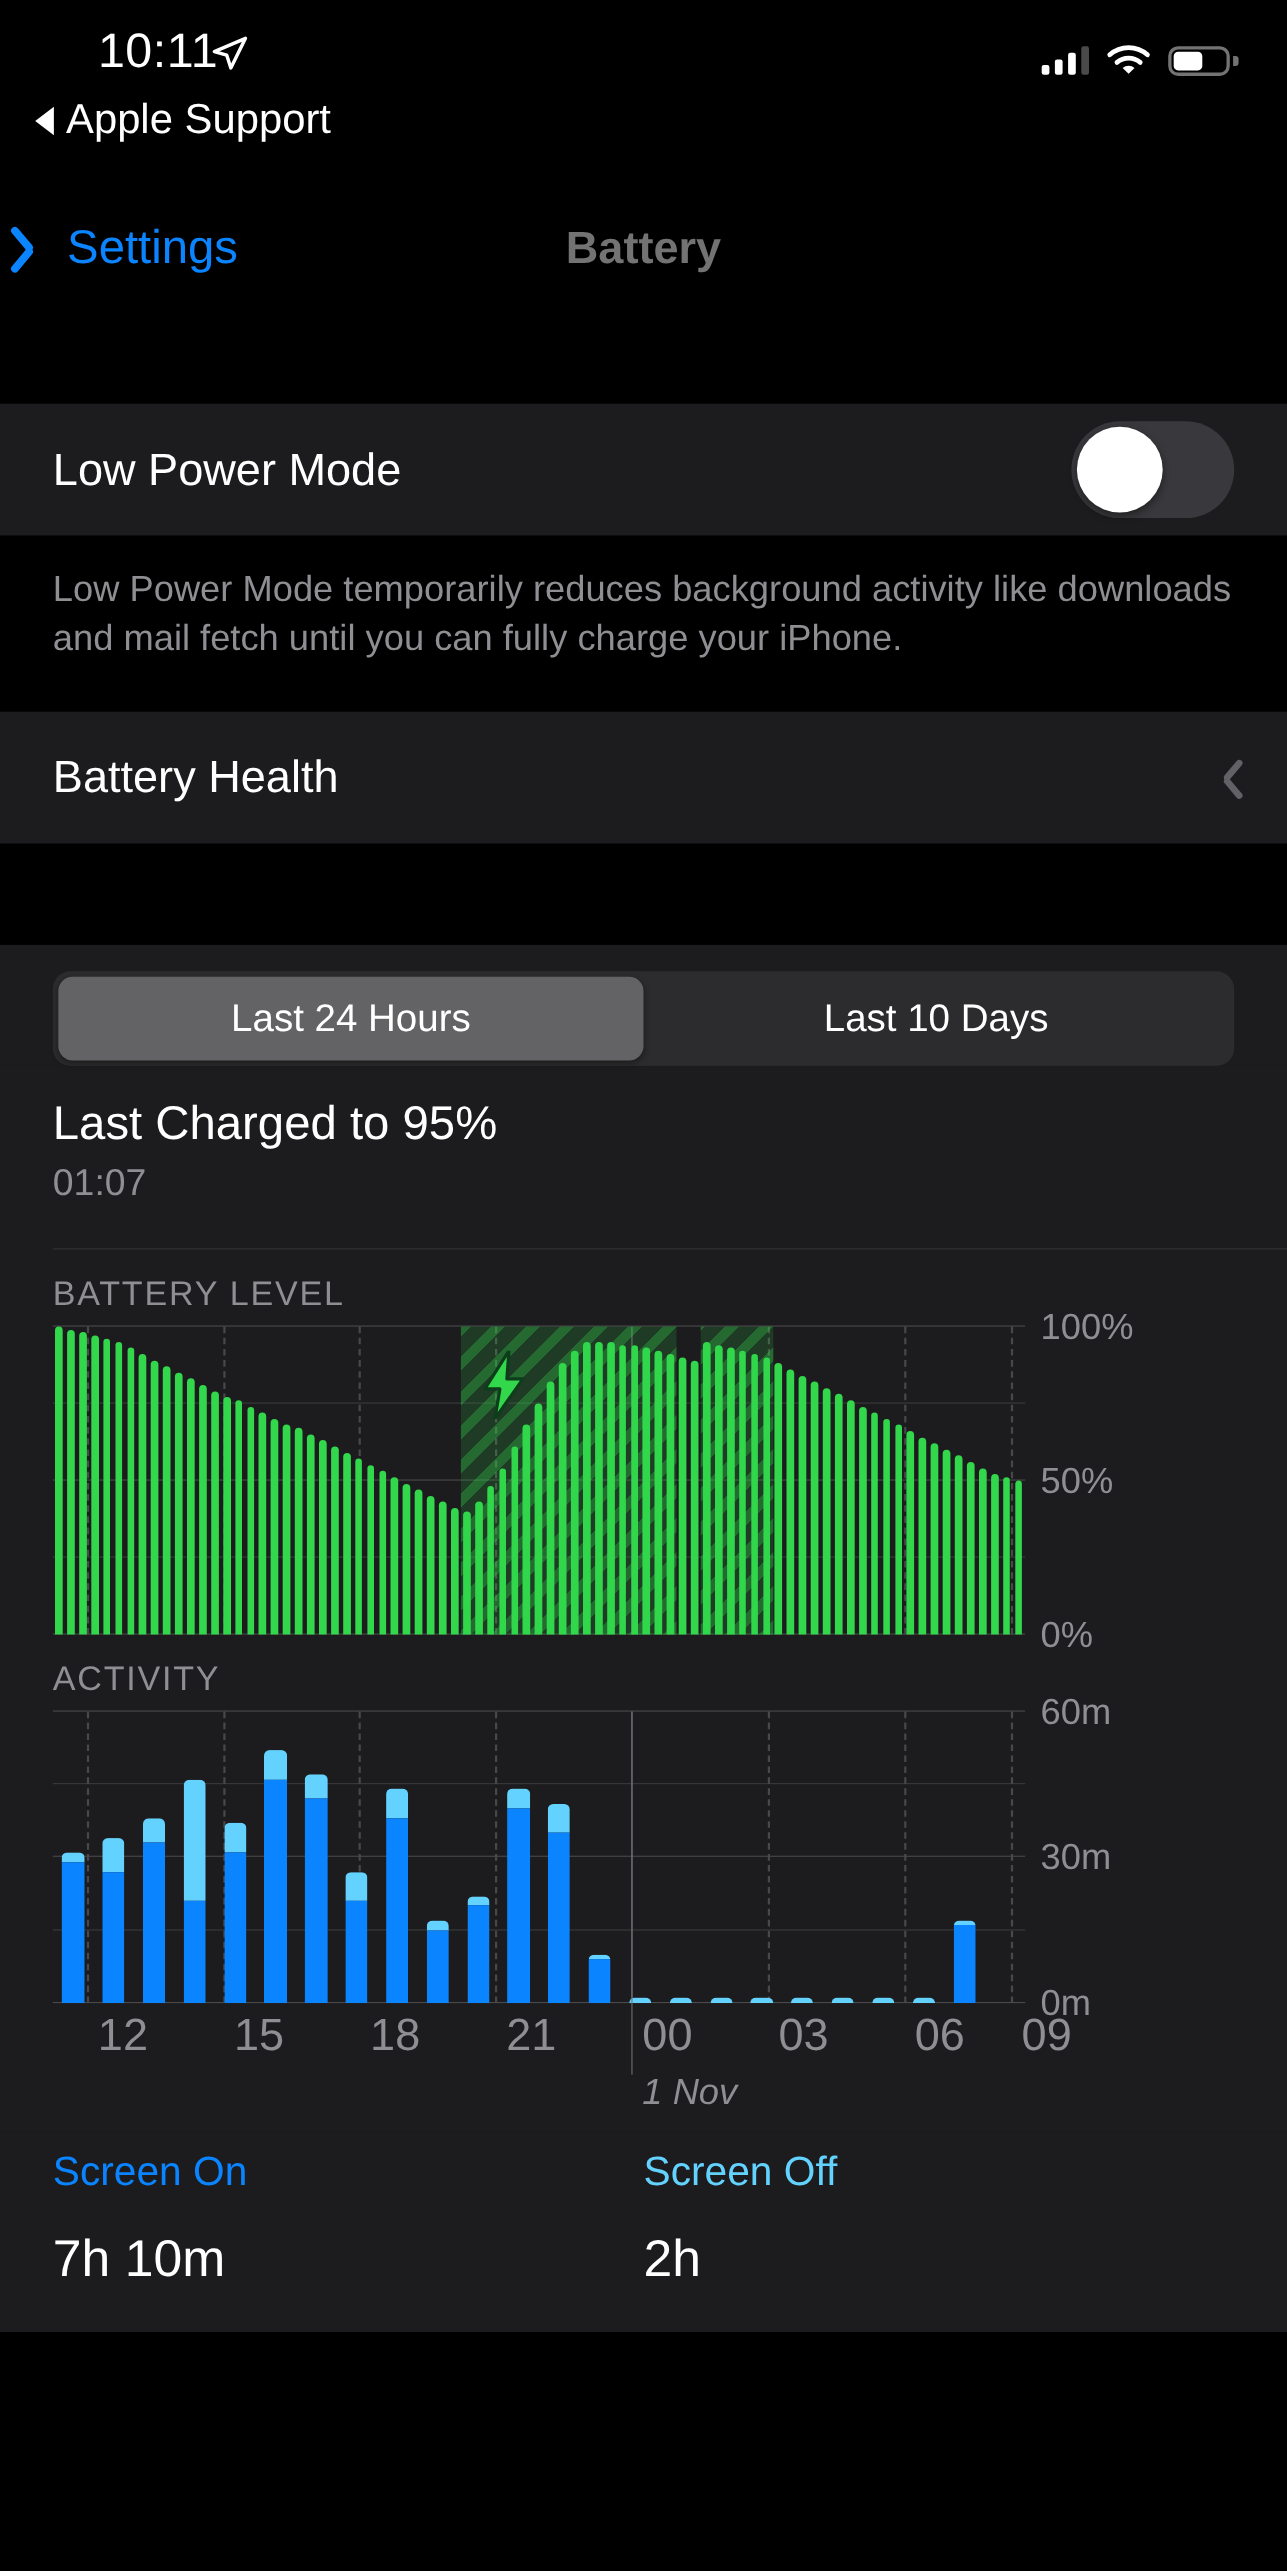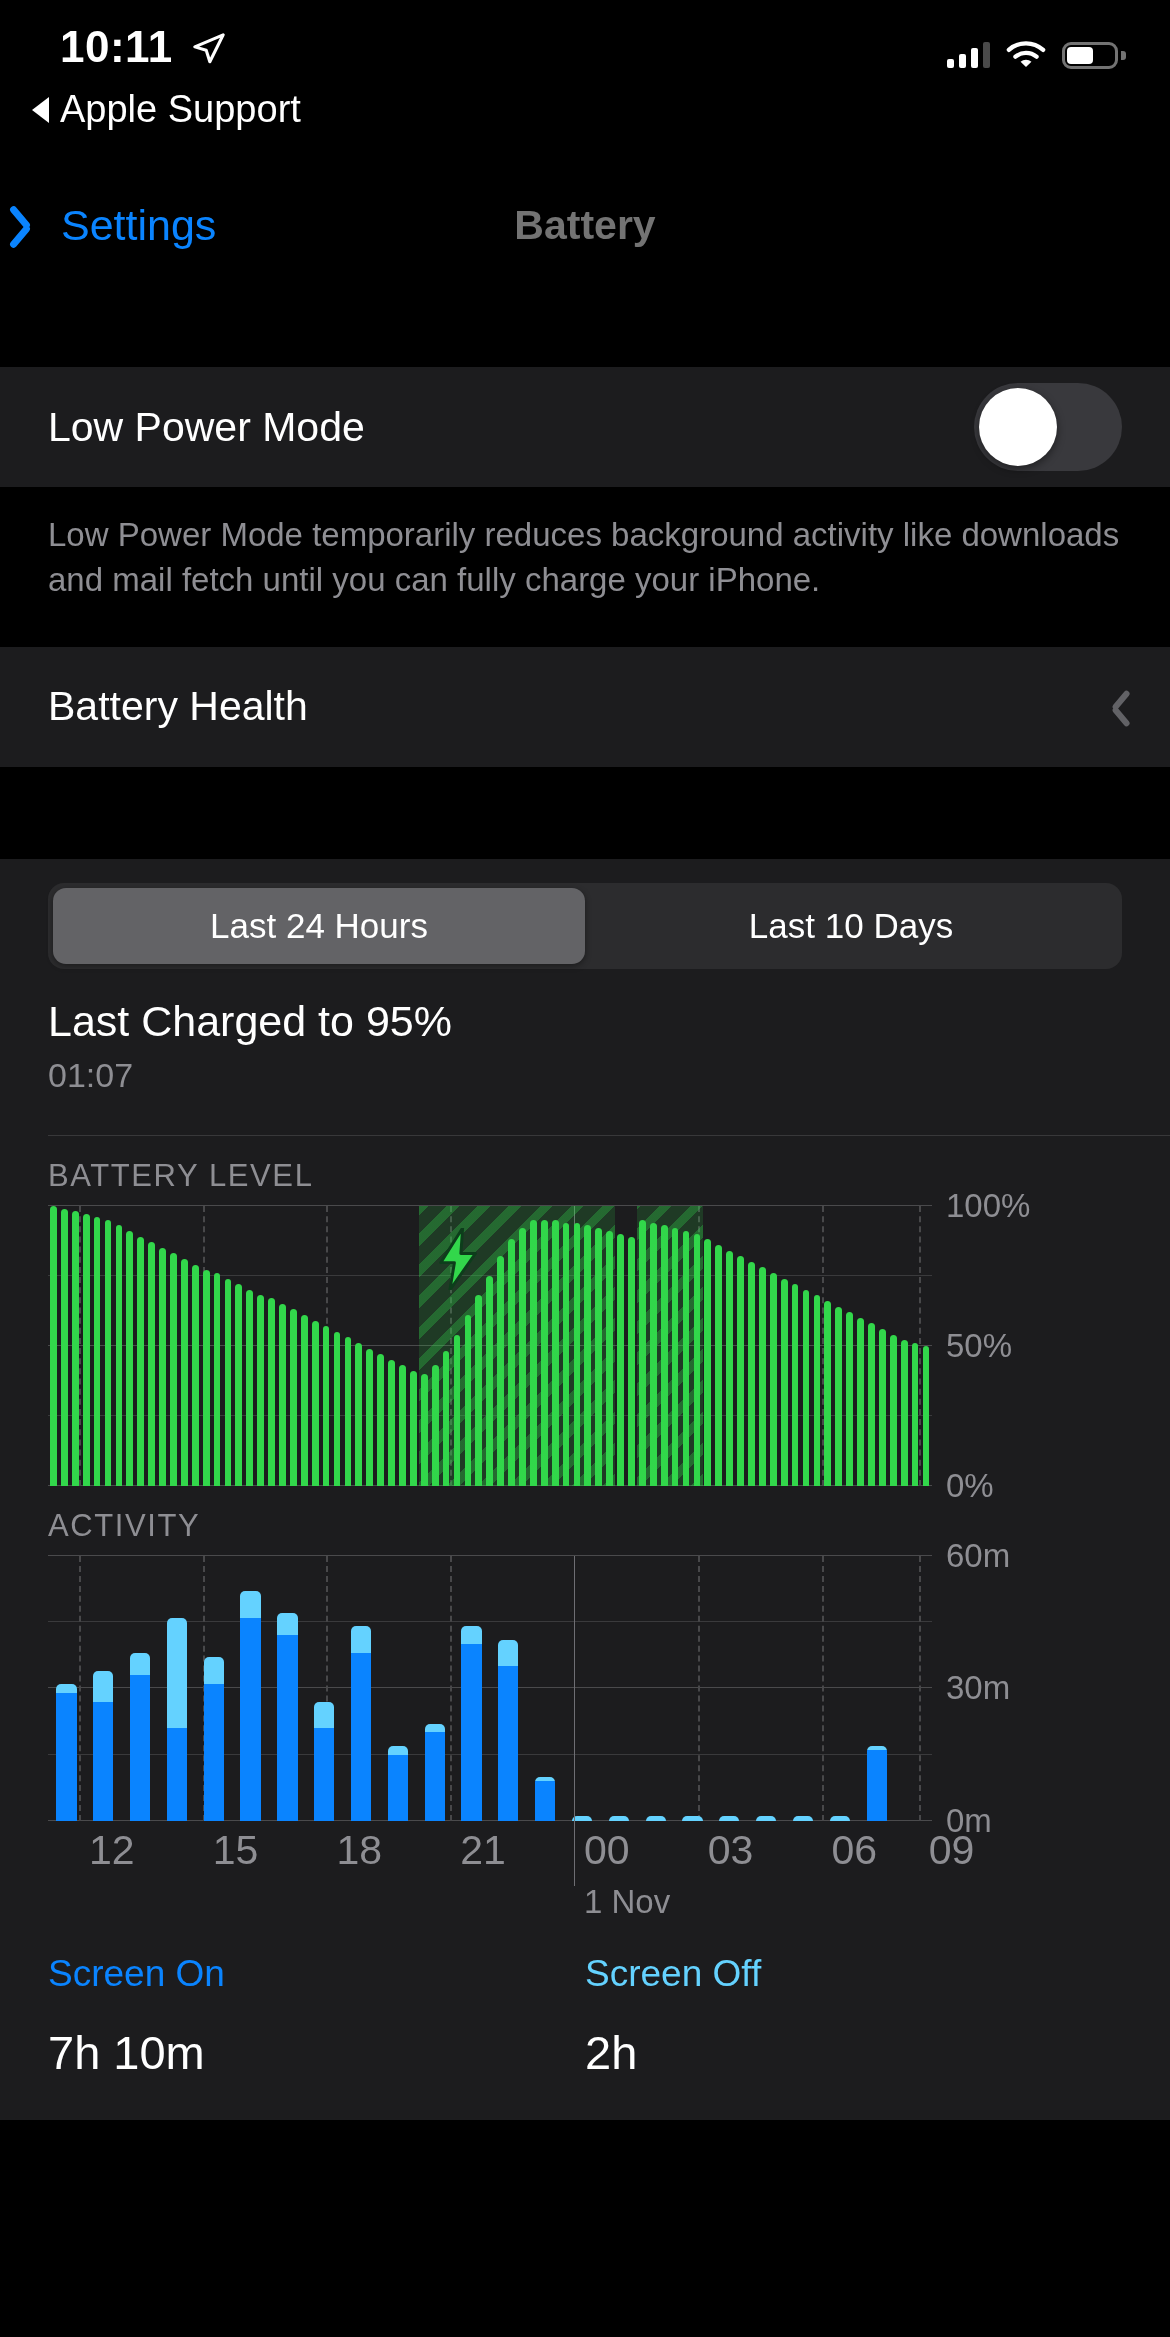--- a/index.html
+++ b/index.html
@@ -8,22 +8,22 @@
     background:#000;
     font-family:"Liberation Sans", sans-serif;
     -webkit-font-smoothing:antialiased;
     overflow:hidden;
   }
   .screen { position:relative; width:1170px; height:2337px; background:#000; }
 
   
   .statusbar { position:relative; height:175px; }
   .sb-time {
-    position:absolute; left:60px; top:22px;
-    font-size:44px; font-weight:700; color:#fff; letter-spacing:0.5px;
+    position:absolute; left:89px; top:22px;
+    font-size:44px; font-weight:400; color:#fff; letter-spacing:0.5px;
   }
   .sb-loc { position:absolute; left:192px; top:32px; width:34px; height:34px; }
   .sb-right { position:absolute; right:52px; top:40px; display:flex; align-items:center; gap:16px; }
   .sig { display:flex; align-items:flex-end; gap:5px; height:26px; }
   .sig i { width:7px; background:#fff; border-radius:2px; display:block; }
   .sig i:nth-child(1){ height:9px; }
   .sig i:nth-child(2){ height:14px; }
   .sig i:nth-child(3){ height:20px; }
   .sig i:nth-child(4){ height:26px; background:#4a4a4a; }
   .batt-ico { position:relative; width:56px; height:27px; }
@@ -107,21 +107,21 @@
     background-image:repeating-linear-gradient(-45deg, rgba(50,215,75,.30) 0 9px, rgba(0,0,0,0) 9px 22px);
     pointer-events:none;
   }
   .bolt { position:absolute; width:44px; height:62px; }
 
   .ytick { position:absolute; left:14px; font-size:33px; color:#8e8e93; transform:translateY(-50%); }
 
   .xaxis { position:relative; height:62px; margin:0 48px; }
   .xaxis .xt { position:absolute; top:6px; font-size:41px; color:#8e8e93; }
   .xdate { position:relative; height:56px; margin:0 48px; }
-  .xdate .dlbl { position:absolute; top:0; font-size:33px; color:#8e8e93; }
+  .xdate .dlbl { position:absolute; top:0; font-size:33px; color:#8e8e93;font-style:italic; }
   .daymark { position:absolute; width:1px; background:#6e6e73; }
 
   
   .legend { background:#1c1c1e; display:flex; padding:14px 48px 40px 48px; }
   .legcol { width:50%; }
   .legcol .lbl { font-size:37px; margin-bottom:30px; }
   .legcol .val { font-size:47px; color:#fff; }
   .lbl.on { color:#0a84ff; }
   .lbl.off { color:#64d2ff; }
 </style>

